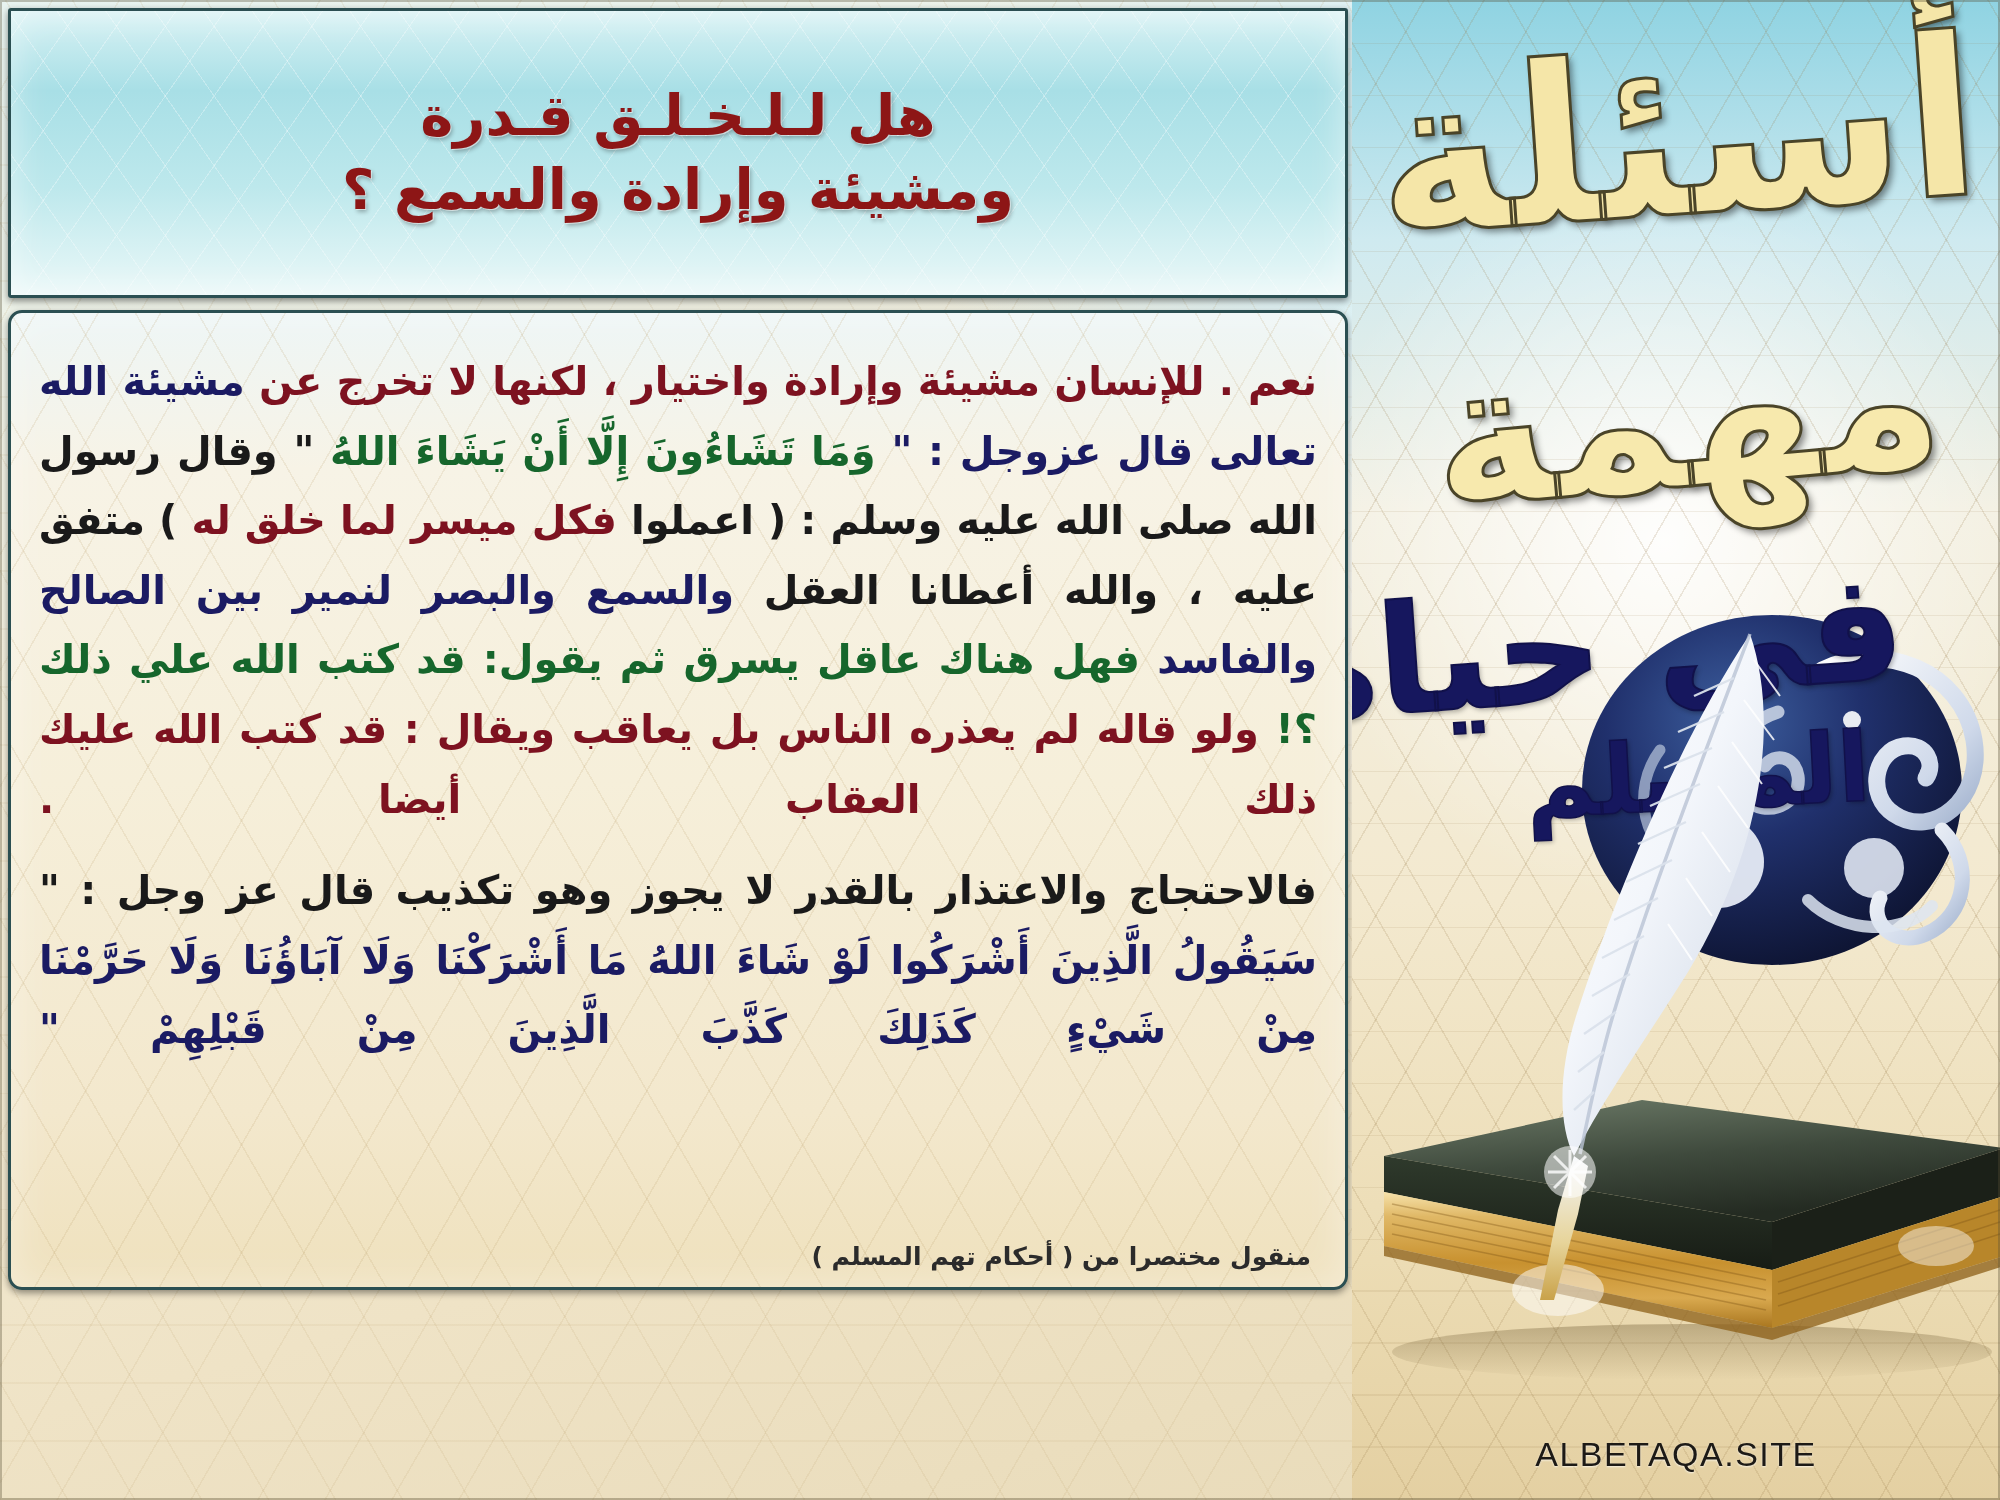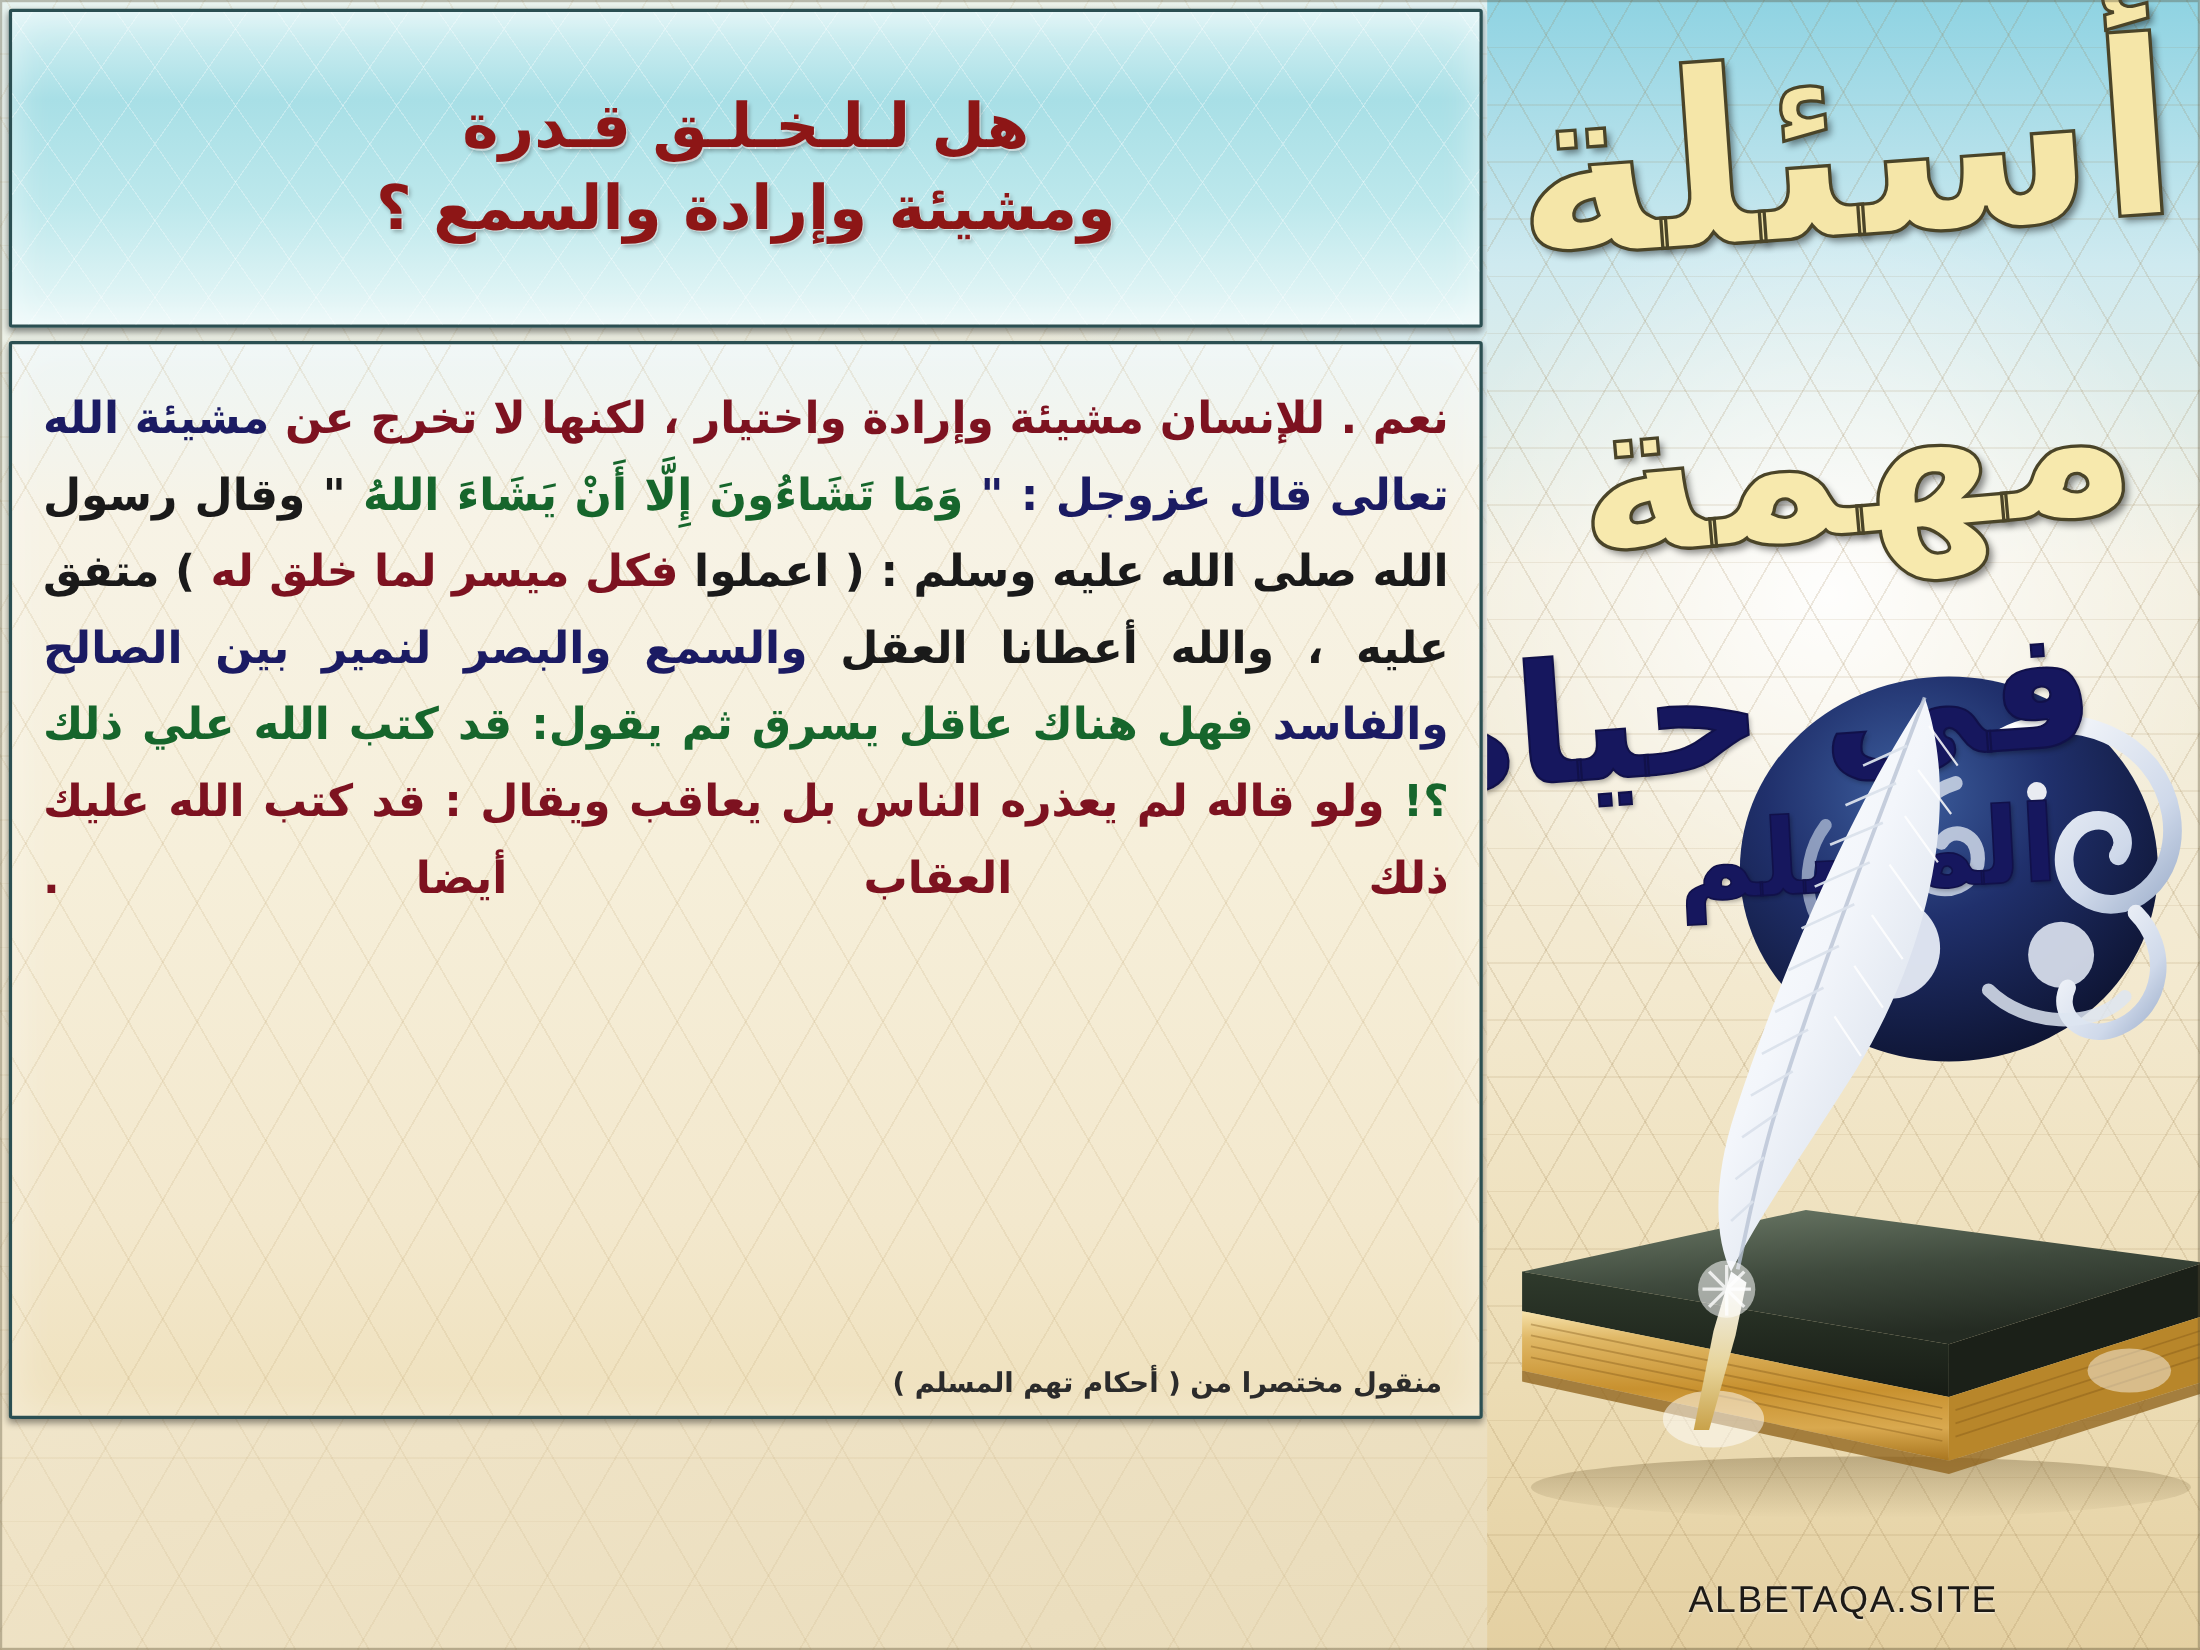--- a/index.html
+++ b/index.html
@@ -72,21 +72,21 @@
     padding:0 40px;
     direction:rtl;
   }
 
   
   #answer-panel {
     position:relative;
     margin-top:12px;
     height:980px;
     border:3px solid #2b4f52;
-    border-radius:3px;
+    border-radius:14px;
     background:
       linear-gradient(180deg,#eef6f6 0%, #f7f3e6 16%, #f6efda 48%, #f3e8cd 82%, #efe1bd 100%);
     box-shadow:0 3px 7px rgba(0,0,0,0.42), inset 0 0 40px rgba(255,255,255,0.4);
     overflow:hidden;
     padding:34px 28px 8px 28px;
   }
   #answer-panel::after{
     content:""; position:absolute; inset:0;
     background-image:
       repeating-linear-gradient(60deg, rgba(186,158,106,0.16) 0 1.5px, rgba(0,0,0,0) 1.5px 54px),
@@ -242,20 +242,24 @@
           <span class="c-navy">مشيئة الله تعالى قال عزوجل : "</span>
           <span class="c-green">وَمَا تَشَاءُونَ إِلَّا أَنْ يَشَاءَ اللهُ</span>
           <span class="c-dark">" وقال رسول الله صلى الله عليه وسلم : ( اعملوا</span>
           <span class="c-maroon">فكل ميسر لما خلق له</span>
           <span class="c-dark">) متفق عليه ، والله أعطانا العقل</span>
           <span class="c-navy">والسمع والبصر لنمير بين الصالح والفاسد</span>
           <span class="c-green">فهل هناك عاقل يسرق ثم يقول: قد كتب الله علي ذلك ؟!</span>
           <span class="c-maroon">ولو قاله لم يعذره الناس بل يعاقب ويقال : قد كتب الله عليك ذلك العقاب أيضا .</span>
         </p>
 
+        <p><span class="c-dark">فالاحتجاج والاعتذار بالقدر لا يجوز وهو تكذيب قال عز وجل : "</span>
+          <span class="c-navy">سَيَقُولُ الَّذِينَ أَشْرَكُوا لَوْ شَاءَ اللهُ مَا أَشْرَكْنَا وَلَا آبَاؤُنَا وَلَا حَرَّمْنَا مِنْ شَيْءٍ كَذَلِكَ كَذَّبَ الَّذِينَ مِنْ قَبْلِهِمْ</span>
+          <span class="c-navy">"</span>
+        </p>
 
       </div>
 
       <div id="source-line">منقول مختصرا من ( أحكام تهم المسلم )</div>
     </div>
 
   </div>
 
   <div id="right-col">
     <div id="right-bg"></div>

